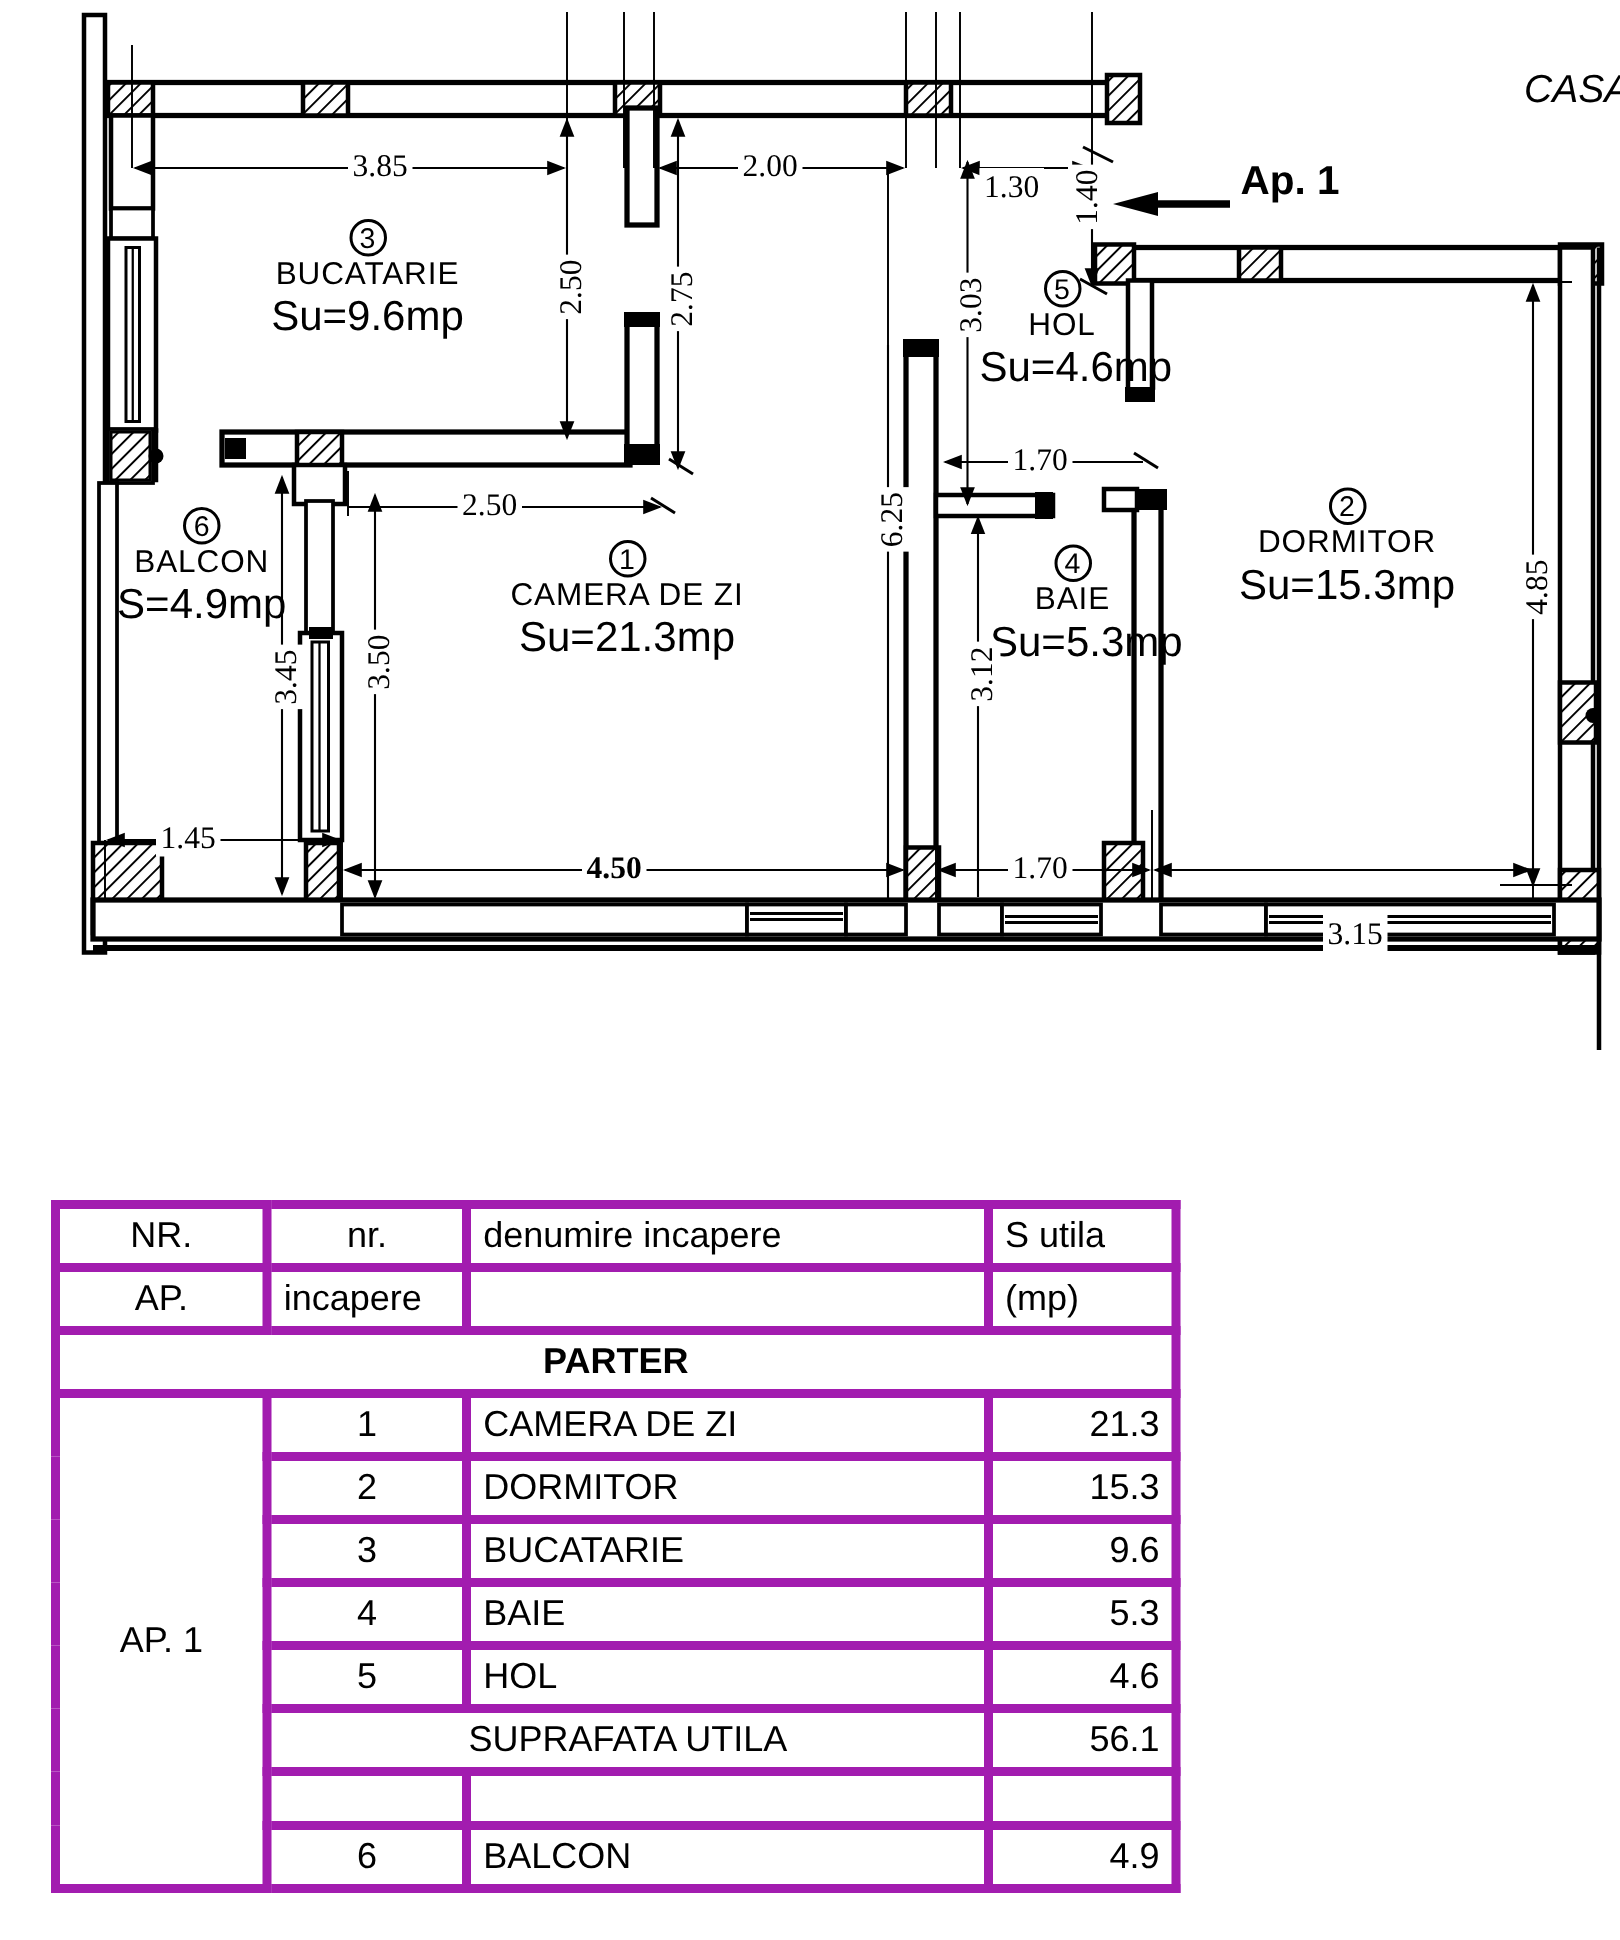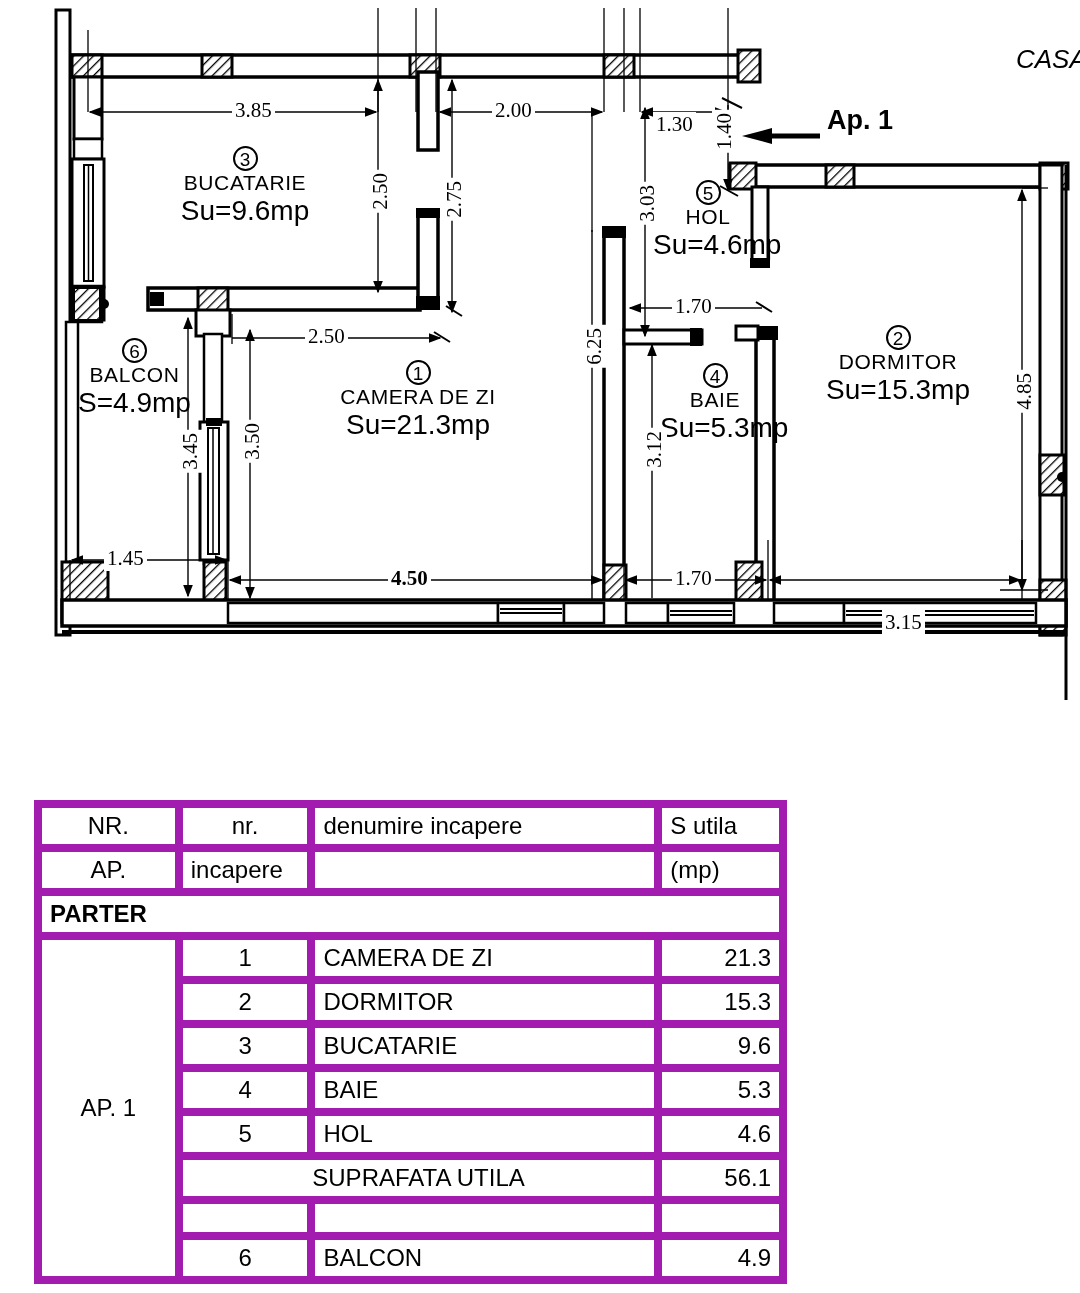--- a/index.html
+++ b/index.html
@@ -84,41 +84,42 @@
   #legend-table {
     position: absolute;
     left: 34px;
     top: 800px;
     width: 753px;
     border-collapse: collapse;
     font-family: "Liberation Sans", sans-serif;
     table-layout: fixed;
   }
   #legend-table td {
-    border: 8px solid #a21caf;
+    border: 6px solid #a21caf;
     padding: 4px 8px;
     font-size: 24px;
     height: 36px;
     box-sizing: border-box;
     background: #fff;
   }
   .c-ap   { width: 140px; text-align: center; }
   .c-nr   { width: 132px; text-align: center; }
   .c-name { width: 345px; text-align: left; }
   .c-area { width: 124px; text-align: right; }
 
   .hdr-top td { border-bottom-width: 0; height: 42px; }
   .hdr-bot td { border-top-width: 0; height: 42px; }
   .hdr-top .c-ap, .hdr-bot .c-ap { border-bottom: 0; border-top: 0; }
   .hdr-top .c-ap { border-top: 2px solid #000; }
   .hdr-bot .c-ap { border-bottom: 2px solid #000; }
   .hdr-top .c-name { border-bottom: 0; }
   .hdr-bot .c-name { border-top: 0; }
 
   .parter-row td {
+    text-align: center;
     font-weight: bold;
     height: 44px;
     border-bottom-width: 3px;
   }
   .data-row td { height: 43px; }
   .total-row .c-span {
     text-align: center;
     border-right: 2px solid #000;
   }
   .blank-row td { height: 43px; }

